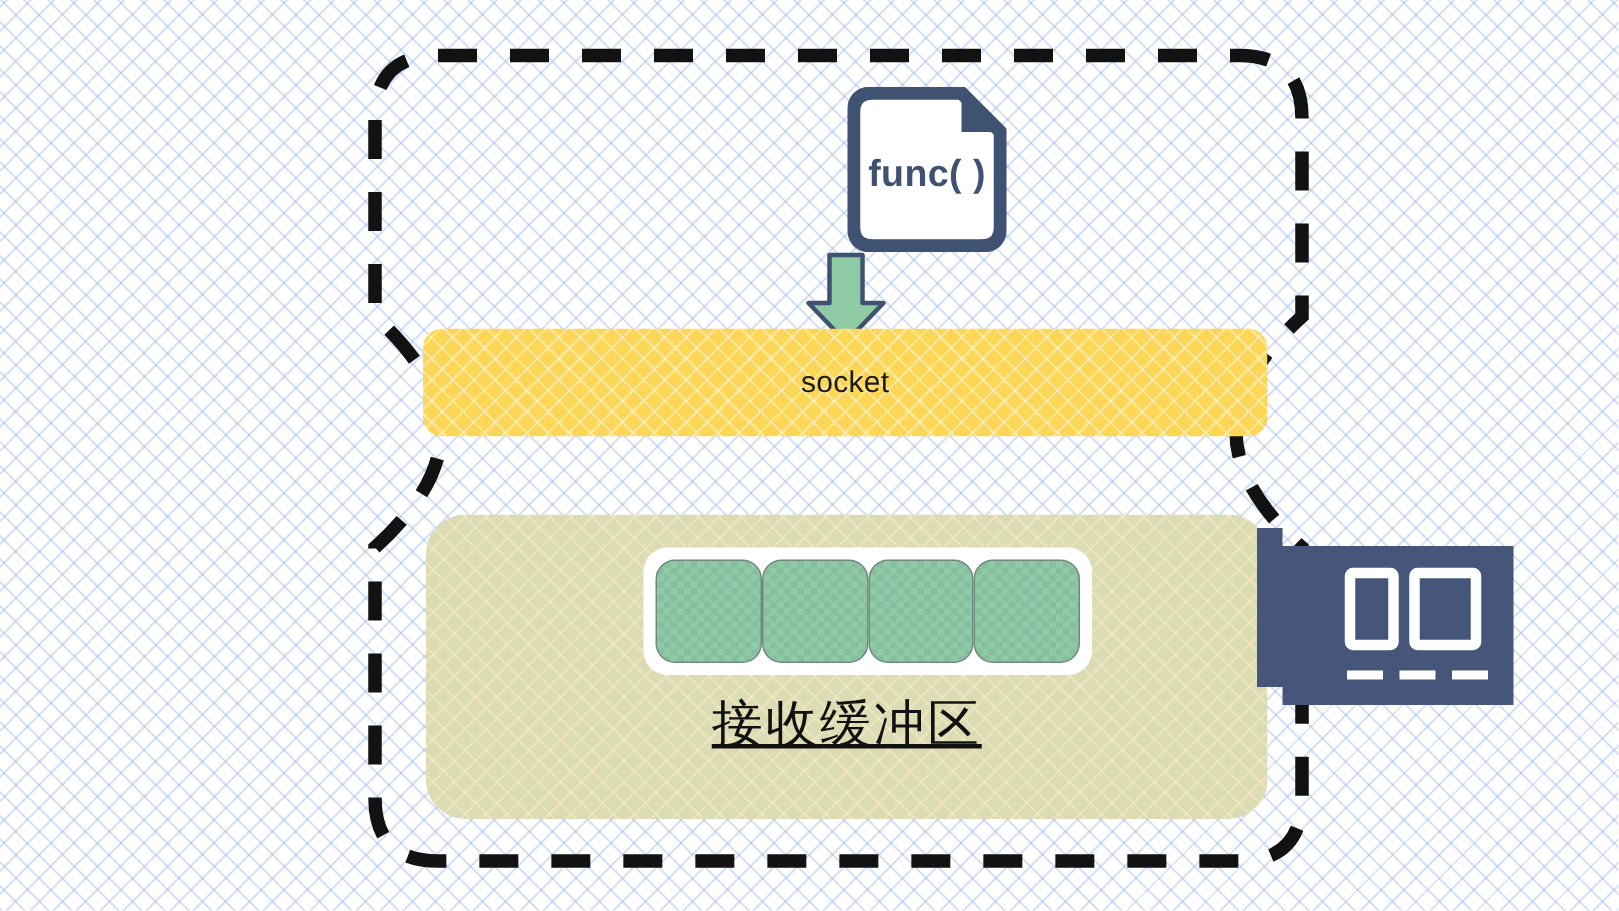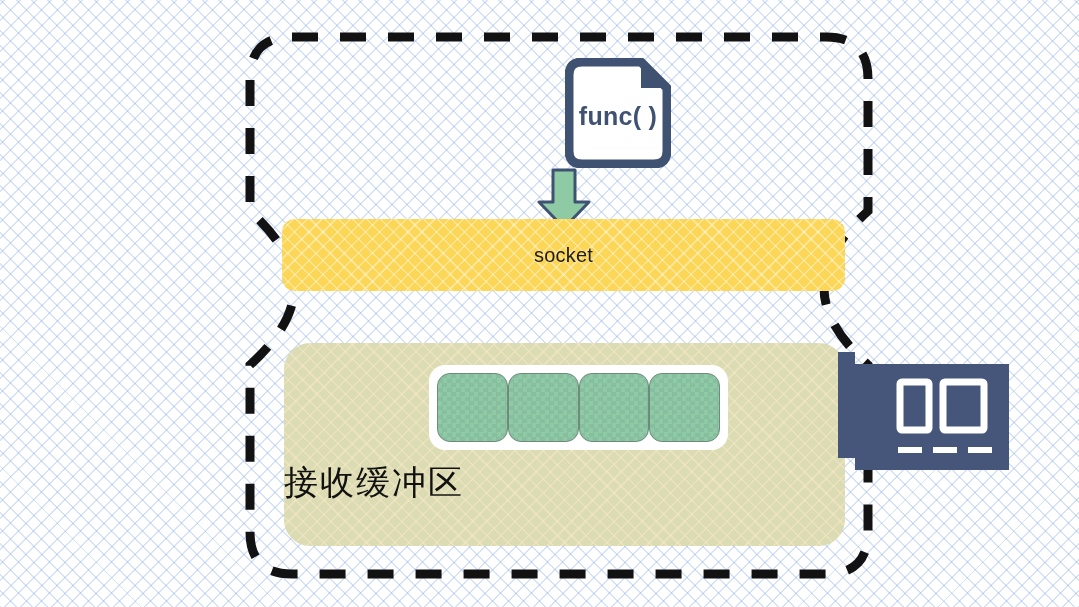--- a/index.html
+++ b/index.html
@@ -134,24 +134,26 @@
     background-size: 9px 9px;
     box-sizing: border-box;
   }
 
   
   .buffer-caption {
     position: absolute;
     left: 284px;
     top: 460px;
     width: 561px;
+    text-align: center;
     font-size: 34px;
     color: #111111;
     letter-spacing: 2px;
     font-family: "DejaVu Sans", "Liberation Sans", sans-serif;
+    text-decoration: underline;
   }
 
   
   .nic {
     position: absolute;
     left: 836px;
     top: 350px;
     width: 175px;
     height: 122px;
   }

